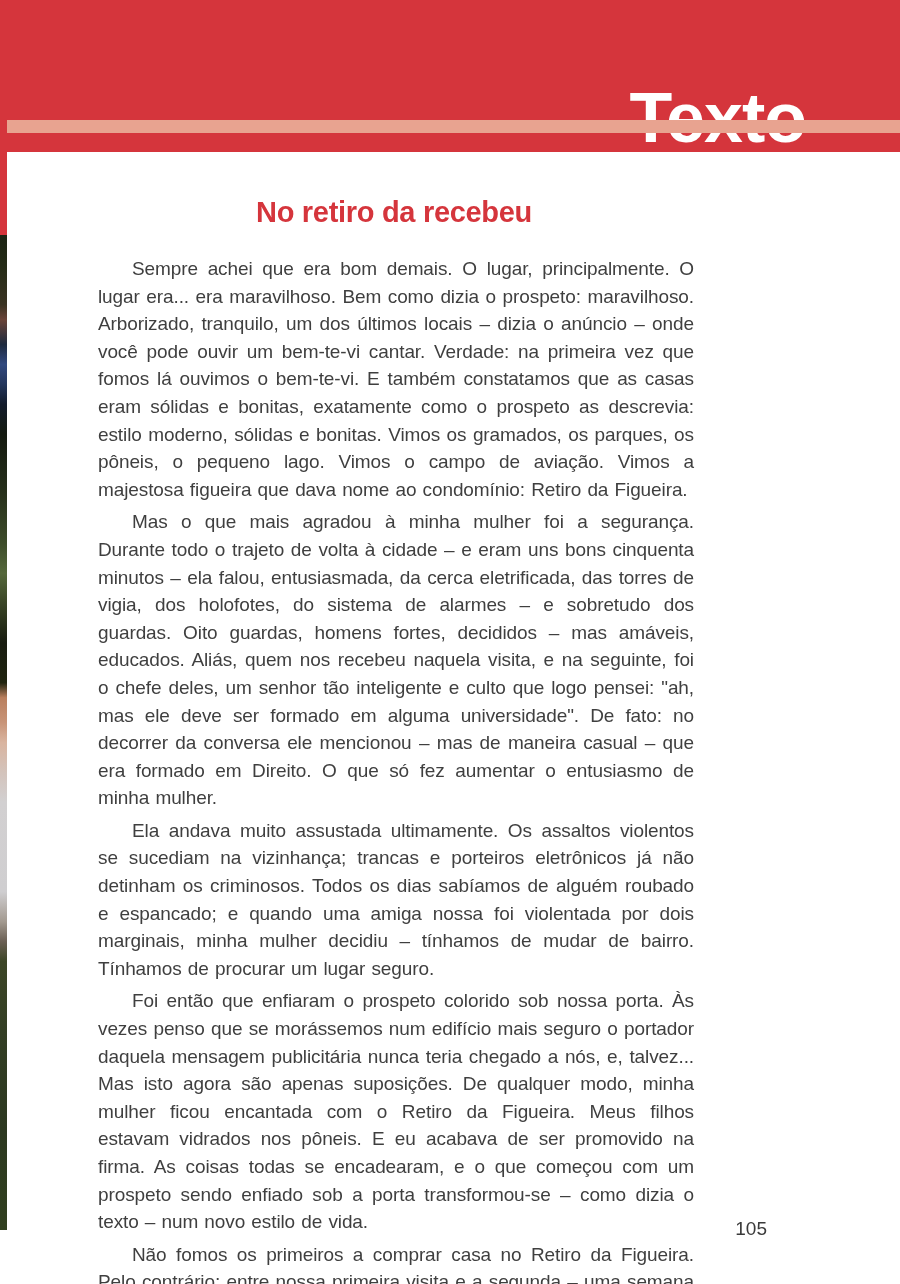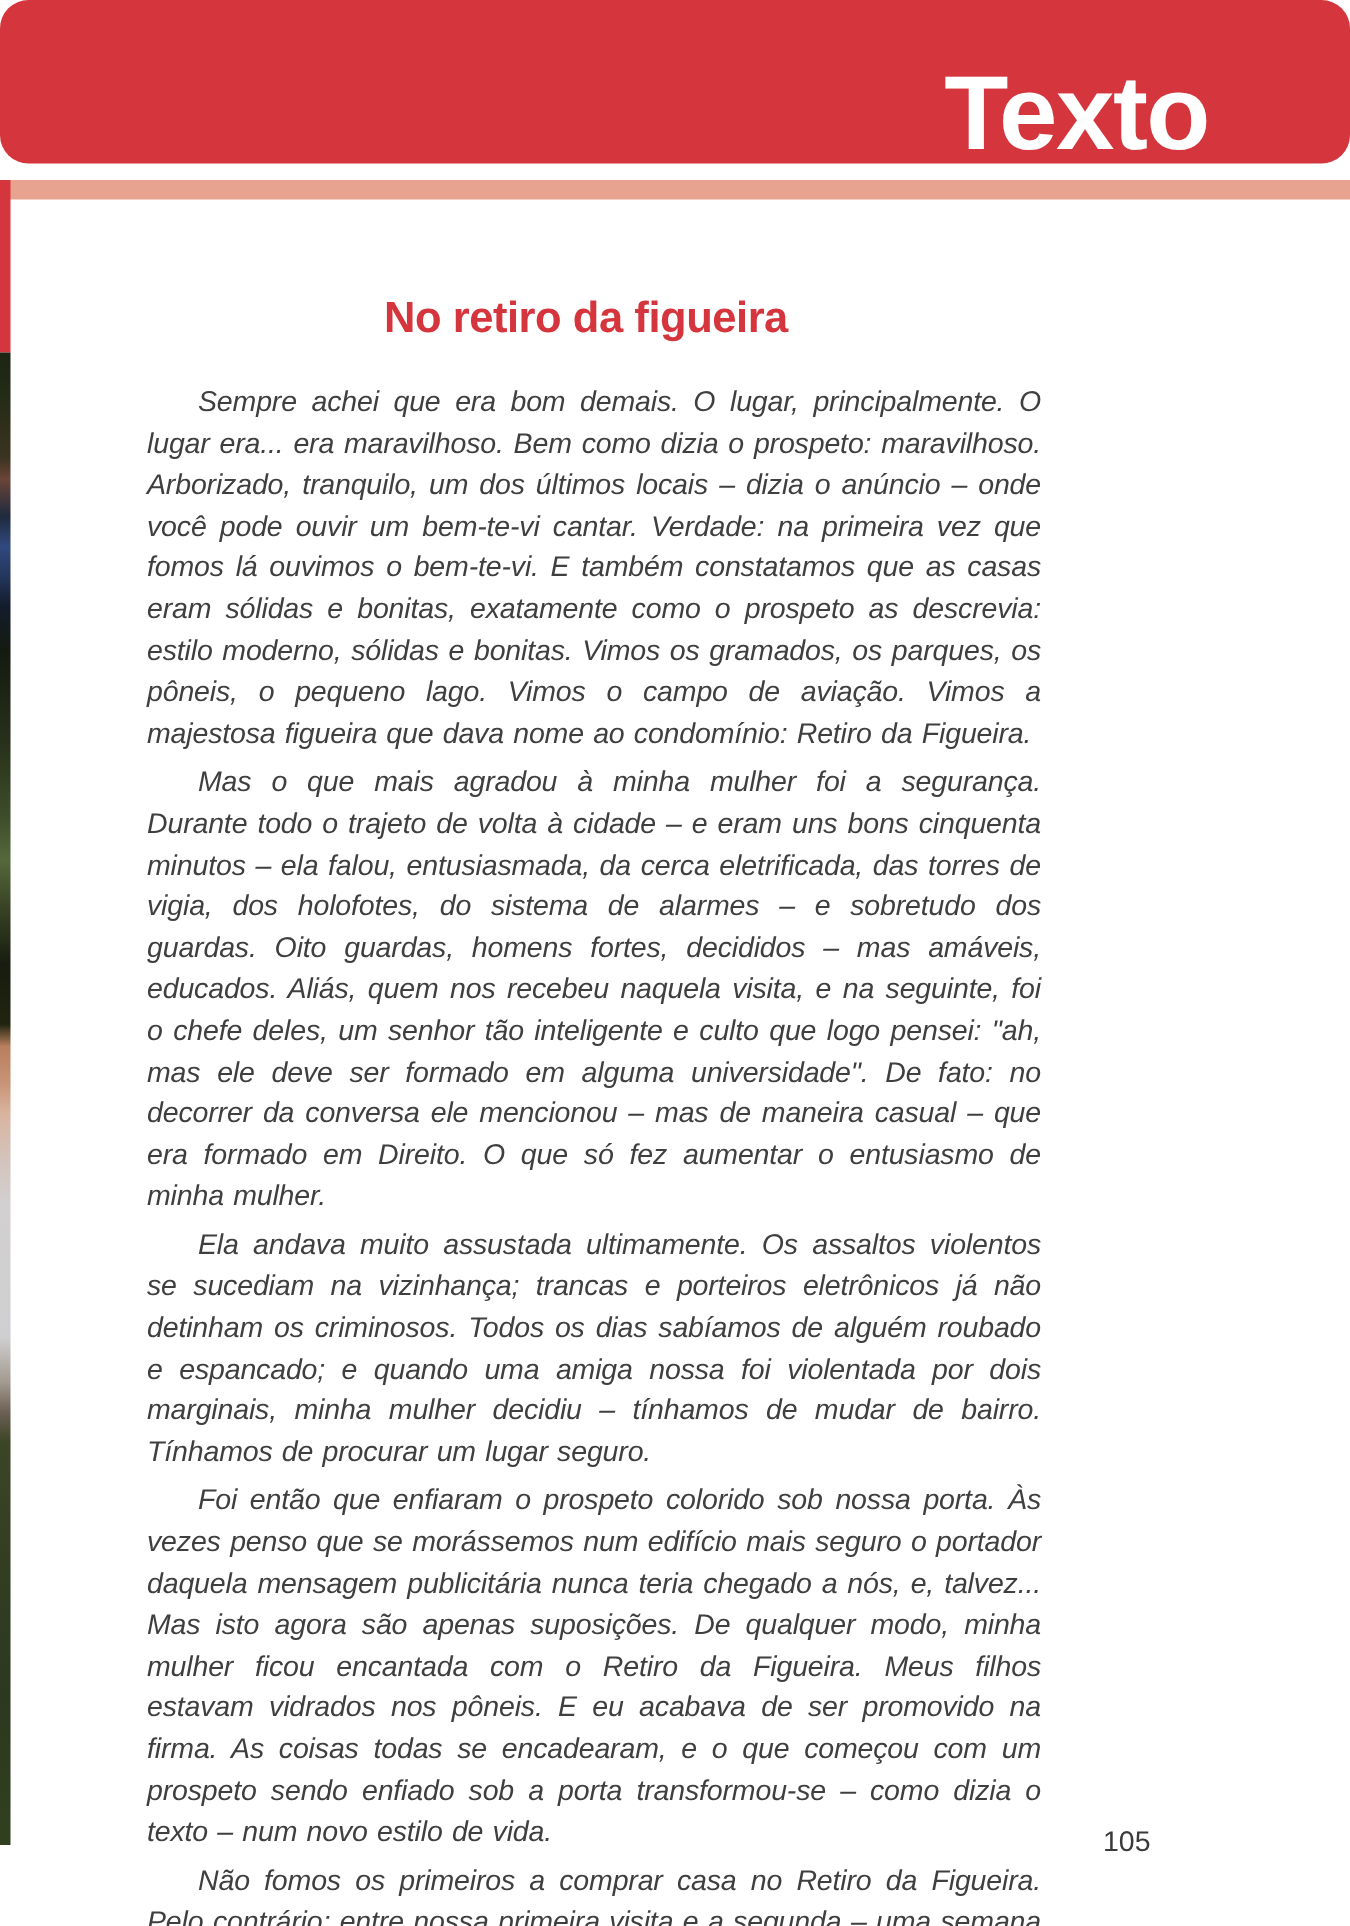--- a/index.html
+++ b/index.html
@@ -8,27 +8,26 @@
     position: relative;
     background: #ffffff;
     font-family: "Liberation Sans", sans-serif;
     overflow: hidden;
   }
 
   
   .banner {
     position: absolute;
     top: 0; left: 0;
-    width: 900px; height: 109px;
+    width: 900px; height: 152px;
     background: var(--brand-red, #d5353c);
     display: flex;
     align-items: flex-end;
     justify-content: flex-end;
     padding: 0 94px 4px 0;
-    border-radius: 19px;
   }
   .banner-title {
     color: #ffffff;
     font-size: 70px;
     font-weight: bold;
     letter-spacing: -1px;
     line-height: 0.86;
   }
   .accent-strip {
     position: absolute;
@@ -73,21 +72,20 @@
   }
   .article-body p {
     font-size: 19px;
     line-height: 27.6px;
     color: #3f3f3f;
     text-align: justify;
     text-indent: 34px;
     margin: 0 12px 5px 0;
     letter-spacing: -0.1px;
     word-spacing: 1px;
-    font-style: italic;
   }
 
   
   .page-number {
     position: absolute;
     top: 1218px; left: 711px;
     width: 56px;
     text-align: right;
     font-size: 19px;
     color: #3a3a3a;
@@ -98,21 +96,21 @@
 
 <header class="banner">
   <span class="banner-title">Texto</span>
 </header>
 
 <div class="accent-strip"></div>
 <div class="left-red-strip"></div>
 <div class="left-photo-strip"></div>
 
 <main>
-  <h1 class="article-title">No retiro da figueira</h1>
+  <h1 class="article-title">No retiro da recebeu</h1>
   <div class="article-body">
       <p>Sempre achei que era bom demais. O lugar, principalmente. O lugar era... era maravilhoso. Bem como dizia o prospeto: maravilhoso. Arborizado, tranquilo, um dos últimos locais – dizia o anúncio – onde você pode ouvir um bem-te-vi cantar. Verdade: na primeira vez que fomos lá ouvimos o bem-te-vi. E também constatamos que as casas eram sólidas e bonitas, exatamente como o prospeto as descrevia: estilo moderno, sólidas e bonitas. Vimos os gramados, os parques, os pôneis, o pequeno lago. Vimos o campo de aviação. Vimos a majestosa figueira que dava nome ao condomínio: Retiro da Figueira.</p>
       <p>Mas o que mais agradou à minha mulher foi a segurança. Durante todo o trajeto de volta à cidade – e eram uns bons cinquenta minutos – ela falou, entusiasmada, da cerca eletrificada, das torres de vigia, dos holofotes, do sistema de alarmes – e sobretudo dos guardas. Oito guardas, homens fortes, decididos – mas amáveis, educados. Aliás, quem nos recebeu naquela visita, e na seguinte, foi o chefe deles, um senhor tão inteligente e culto que logo pensei: "ah, mas ele deve ser formado em alguma universidade". De fato: no decorrer da conversa ele mencionou – mas de maneira casual – que era formado em Direito. O que só fez aumentar o entusiasmo de minha mulher.</p>
       <p>Ela andava muito assustada ultimamente. Os assaltos violentos se sucediam na vizinhança; trancas e porteiros eletrônicos já não detinham os criminosos. Todos os dias sabíamos de alguém roubado e espancado; e quando uma amiga nossa foi violentada por dois marginais, minha mulher decidiu – tínhamos de mudar de bairro. Tínhamos de procurar um lugar seguro.</p>
       <p>Foi então que enfiaram o prospeto colorido sob nossa porta. Às vezes penso que se morássemos num edifício mais seguro o portador daquela mensagem publicitária nunca teria chegado a nós, e, talvez... Mas isto agora são apenas suposições. De qualquer modo, minha mulher ficou encantada com o Retiro da Figueira. Meus filhos estavam vidrados nos pôneis. E eu acabava de ser promovido na firma. As coisas todas se encadearam, e o que começou com um prospeto sendo enfiado sob a porta transformou-se – como dizia o texto – num novo estilo de vida.</p>
       <p>Não fomos os primeiros a comprar casa no Retiro da Figueira. Pelo contrário; entre nossa primeira visita e a segunda – uma semana após – a maior parte das trinta residências já tinha sido vendida. O chefe dos guardas me apresentou a alguns dos compradores. Gostei deles: gente como eu, diretores de empresa,</p>
     </div>
 </main>
 
 <footer>

